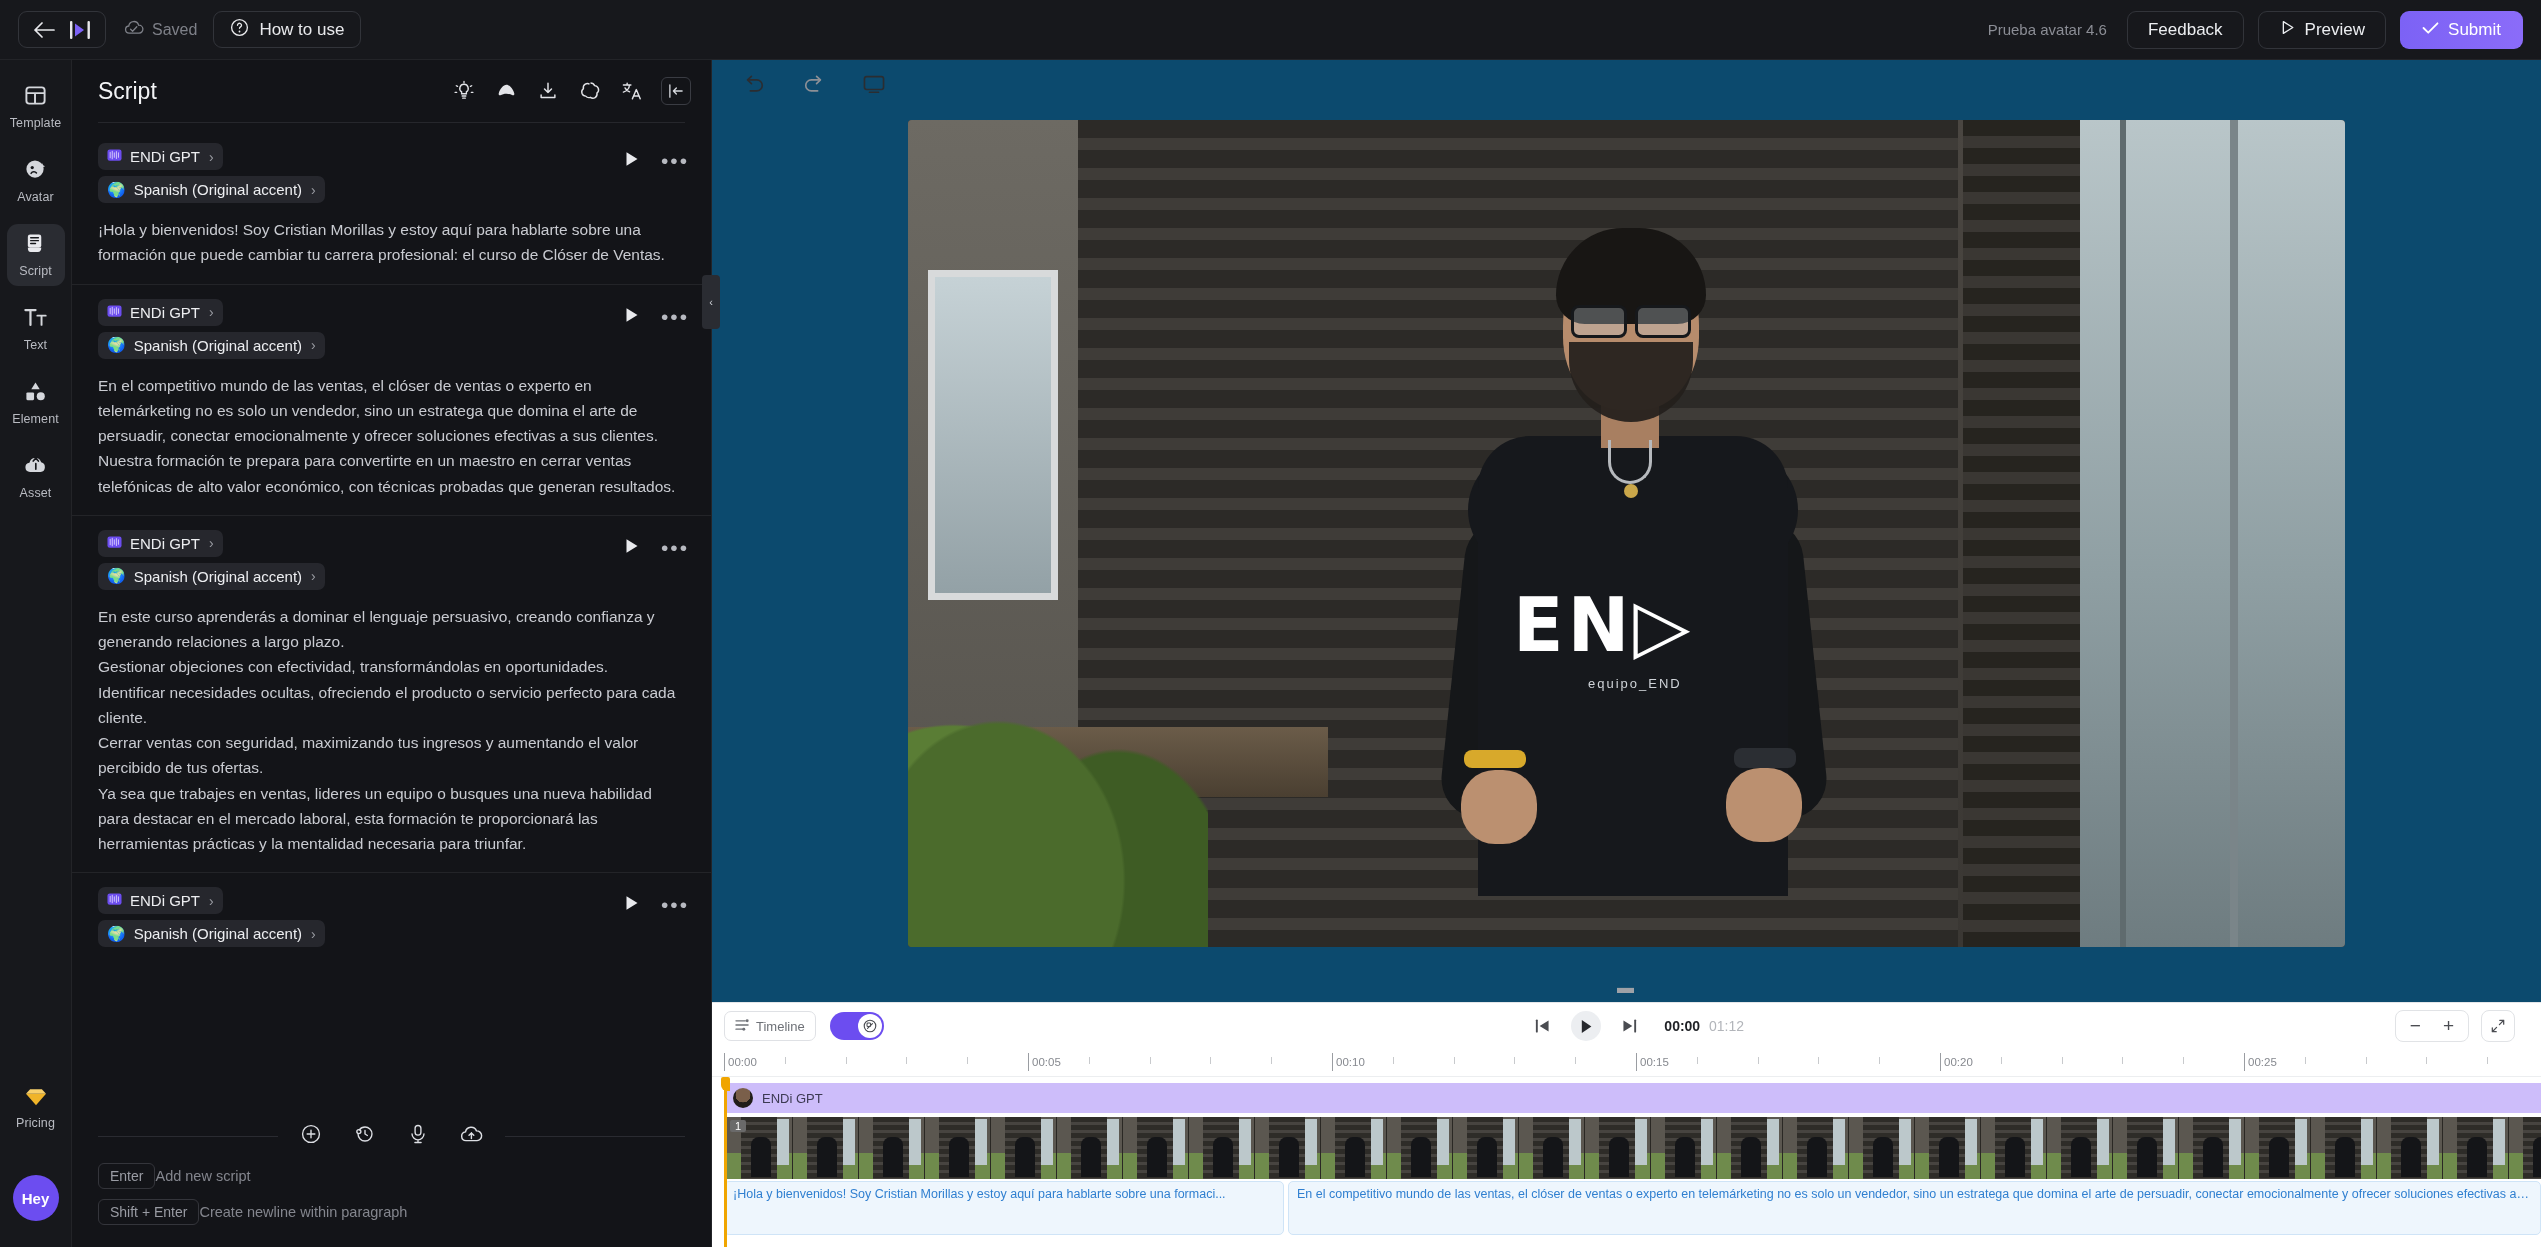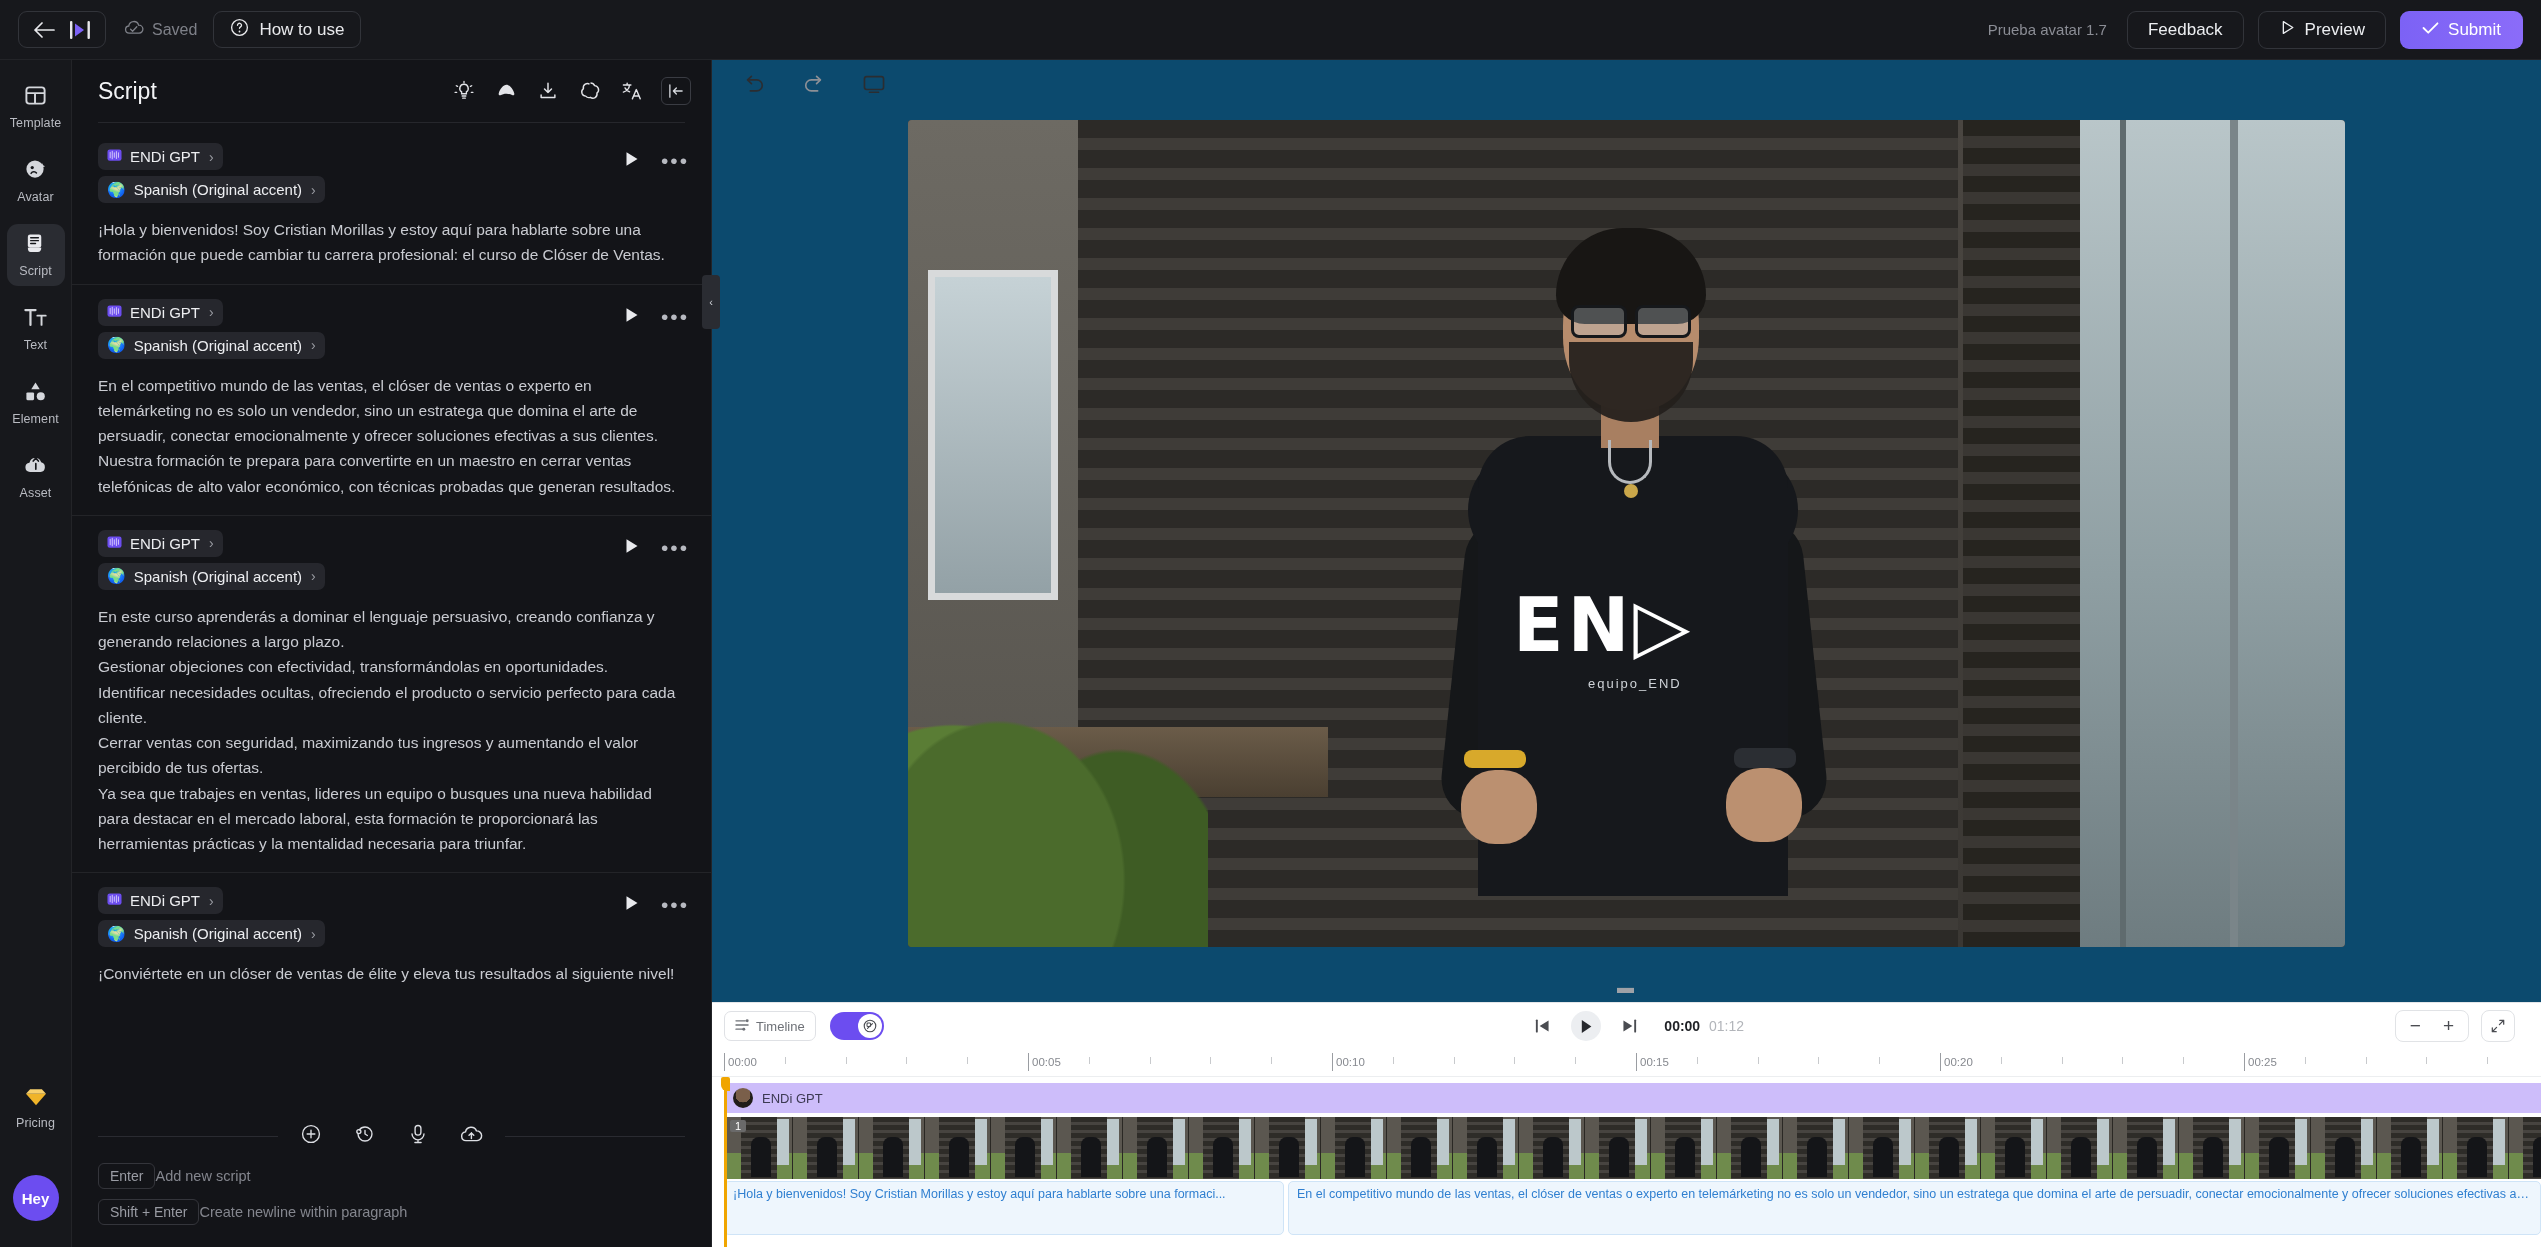--- a/index.html
+++ b/index.html
@@ -327,21 +327,21 @@
         <svg width="19" height="19" viewBox="0 0 20 20" fill="none">
           <circle cx="10" cy="10" r="8.3" stroke="#e8e9ec" stroke-width="1.4"></circle>
           <path d="M7.9 7.6a2.1 2.1 0 114.1.7c-.3 1-2 1.2-2 2.5" stroke="#e8e9ec" stroke-width="1.4" stroke-linecap="round"></path>
           <circle cx="10" cy="14.2" r=".95" fill="#e8e9ec"></circle>
         </svg>
       </span>
       <span>How to use</span>
     </div>
 
     <div class="topbar-right">
-      <span class="proj-name">Prueba avatar 1.7</span>
+      <span class="proj-name">Prueba avatar 4.6</span>
       <div class="btn-outline">
         <span>Feedback</span>
       </div>
       <div class="btn-outline">
         <span>
           <svg width="17" height="17" viewBox="0 0 18 18" fill="none">
             <path d="M4.6 2.8l10 6.2-10 6.2z" stroke="#eceef1" stroke-width="1.4" stroke-linejoin="round"></path>
           </svg>
         </span>
         <span>Preview</span>
@@ -598,21 +598,20 @@
             </div>
           </div>
           <div class="blk-actions">
             <span class="blk-play">
               <svg width="14" height="16" viewBox="0 0 14 16" fill="none">
                   <path d="M1.5 1.2l11 6.8-11 6.8z" fill="#e9eaed"></path>
                 </svg>
             </span>
             <span class="blk-dots">•••</span>
           </div>
-          <div class="blk-text">¡Conviértete en un clóser de ventas de élite y eleva tus resultados al siguiente nivel!</div>
         </div>
 
       </div>
 
       <div class="script-foot">
         <div class="foot-tools">
           <div class="foot-line"></div>
           <div class="foot-ico-group">
             <span>
               <svg width="22" height="22" viewBox="0 0 24 24" fill="none">

